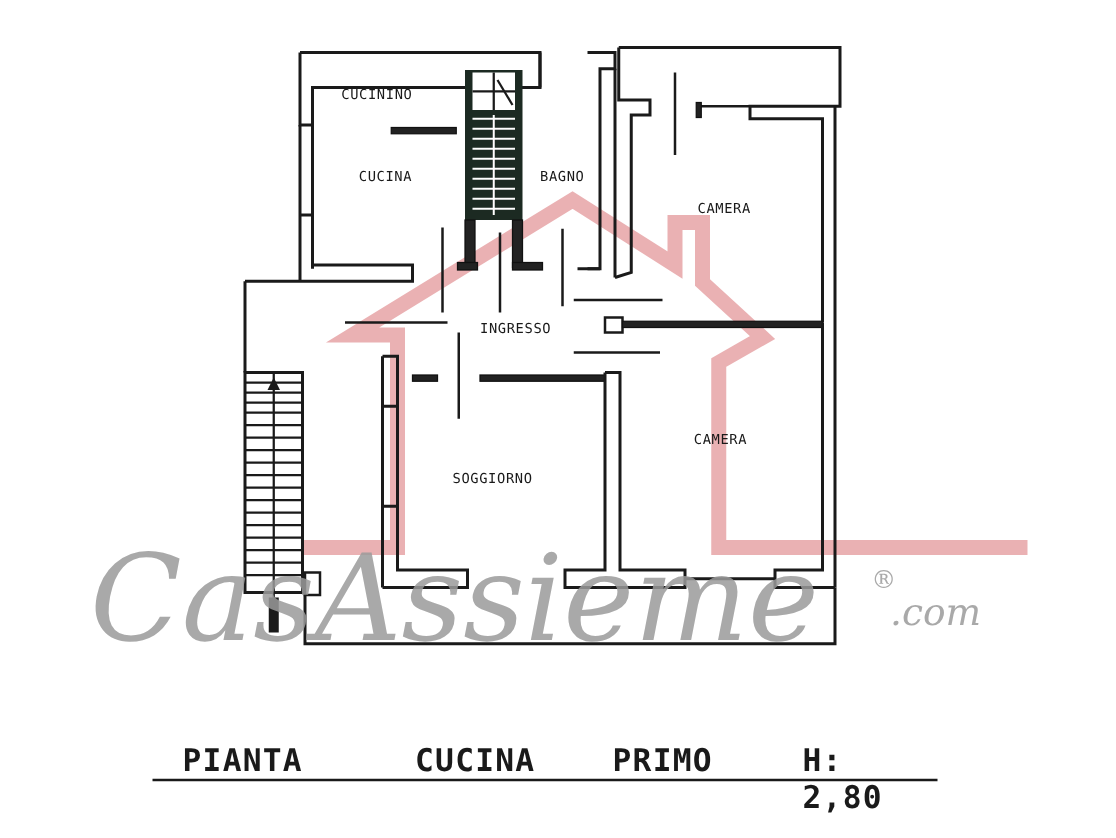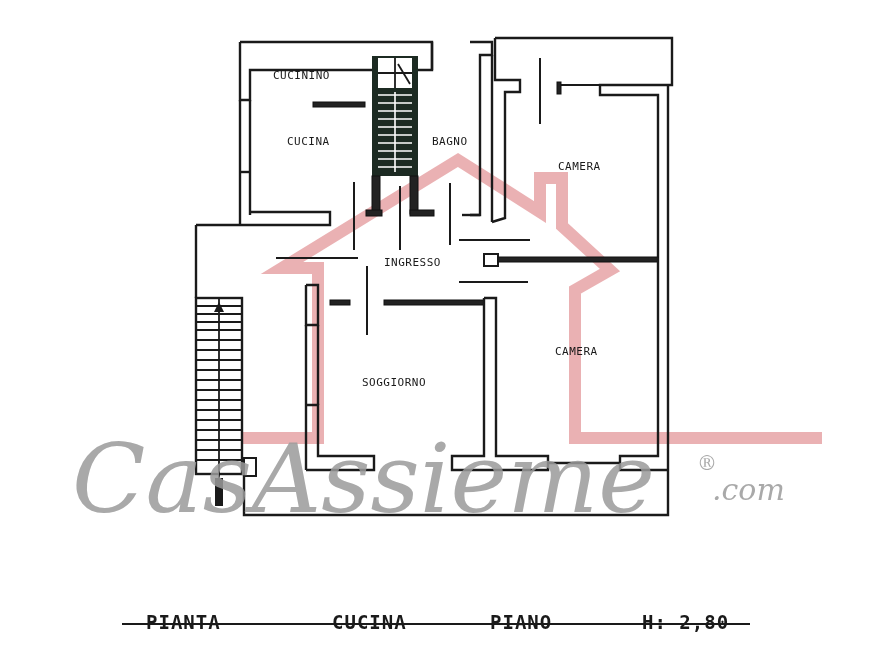--- a/index.html
+++ b/index.html
@@ -8,21 +8,21 @@
     .wall { fill: none; stroke: #1a1a1a; stroke-width: 2.4; stroke-linejoin: miter; }
     .wall-thin { fill: none; stroke: #1a1a1a; stroke-width: 2; }
     .wall-fill { fill: #222; stroke: #111; stroke-width: 1; }
     .stair-fill { fill: #1c2a22; }
     .stair-line { stroke: #ffffff; stroke-width: 1.6; }
     .stair-line-dark { stroke: #1a1a1a; stroke-width: 1.8; }
     .room-label { font-family: "DejaVu Sans Mono", monospace; font-size: 11px; fill: #1a1a1a; letter-spacing: 0.5px; }
     .house { fill: none; stroke: #e6a3a6; stroke-width: 12; stroke-linejoin: miter; opacity: 0.85; }
     .wm-text { font-family: "DejaVu Serif", serif; font-style: italic; fill: #9b9b9b; opacity: 0.85; }
     .caption { position: absolute; left: 122px; top: 594px; width: 628px; height: 28px; }
-    .caption-word { position: absolute; top: 17px; font-family: "DejaVu Sans Mono", monospace; font-weight: bold; font-size: 19px; color: #1a1a1a; letter-spacing: 1px; }
+    .caption-word { position: absolute; top: 0; font-family: "DejaVu Sans Mono", monospace; font-weight: bold; font-size: 25px; color: #1a1a1a; letter-spacing: 1px; }
     .caption-rule { position: absolute; left: 0; top: 29px; width: 628px; height: 2px; background: #1a1a1a; }
   </style>
 </head>
 <body>
 
 <svg id="plan" viewBox="0 0 893 670" xmlns="http://www.w3.org/2000/svg">
 
   <g>
     <polyline class="house" points="240,438 318,438 318,268 282,268 458,160 540,212 540,178 562,178 562,226 610,270 575,290 575,438 822,438"></polyline>
   </g>
@@ -142,16 +142,16 @@
   <g>
     <text class="wm-text" x="72" y="512" font-size="96">CasAssieme</text>
     <text class="wm-text" x="697" y="470" font-size="20">®</text>
     <text class="wm-text" x="712" y="500" font-size="30">.com</text>
   </g>
 </svg>
 
 <div class="caption">
   <span class="caption-word" style="left:24px;">PIANTA</span>
   <span class="caption-word" style="left:210px;">CUCINA</span>
-  <span class="caption-word" style="left:368px;">PIANO</span>
-  <span class="caption-word" style="left:520px;text-align:center;">H: 2,80</span>
+  <span class="caption-word" style="left:368px;">PRIMO</span>
+  <span class="caption-word" style="left:520px;">H: 2,80</span>
   <div class="caption-rule"></div>
 </div>
 
 </body></html>

